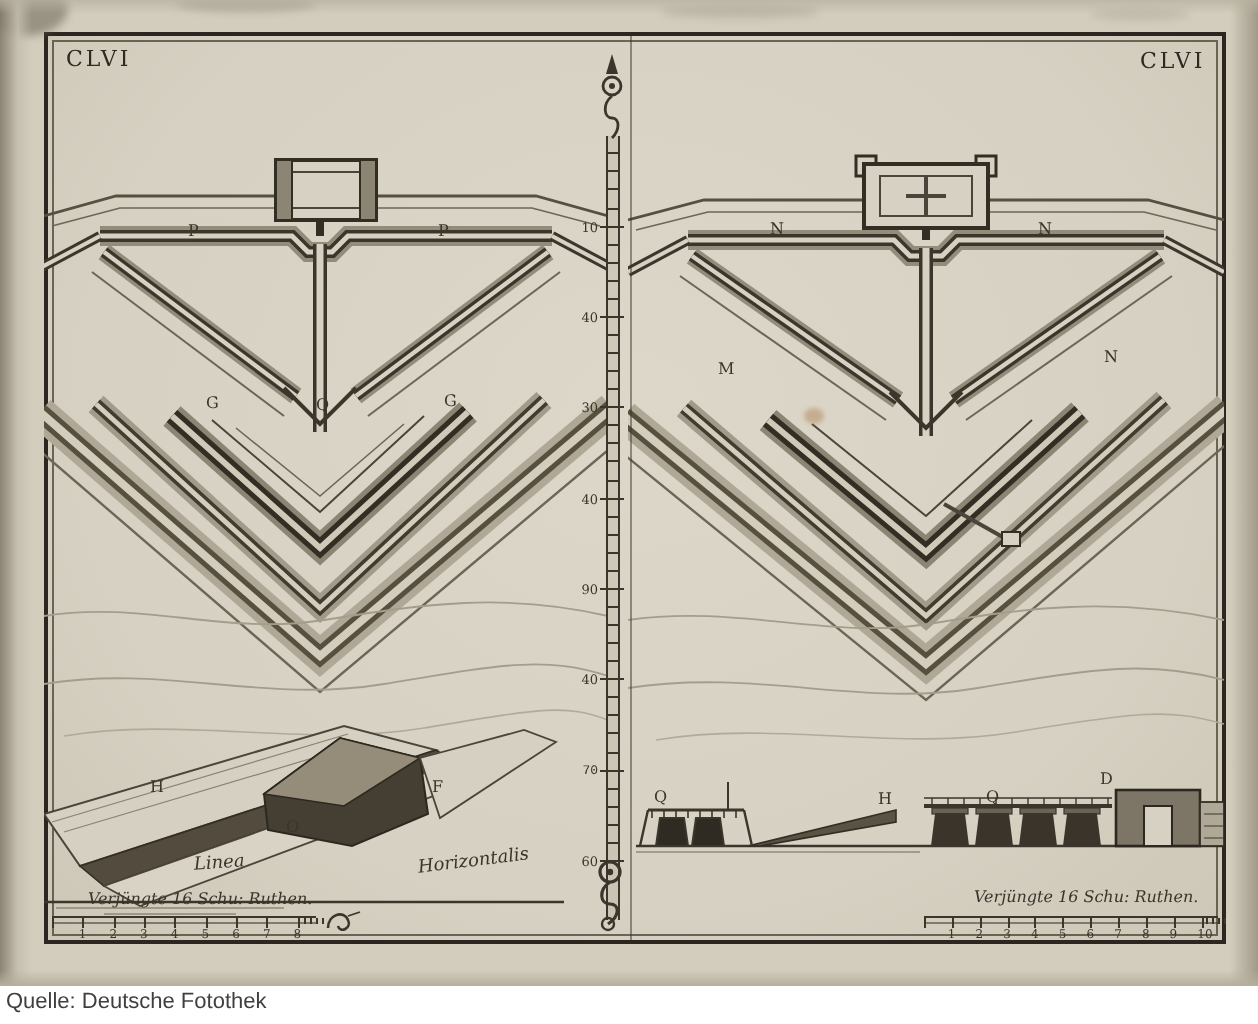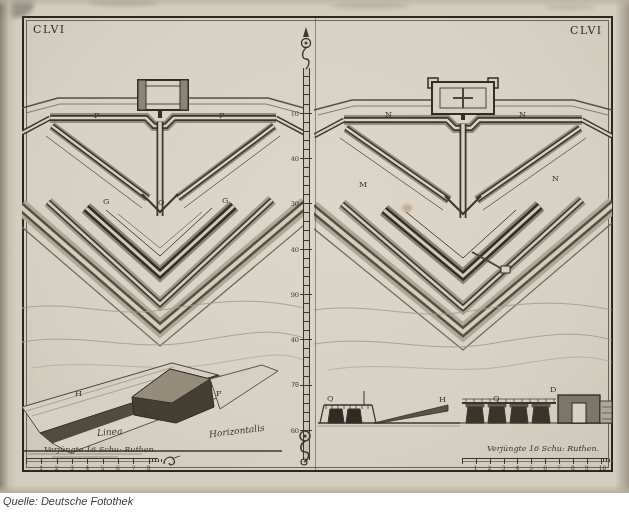--- a/index.html
+++ b/index.html
@@ -360,15 +360,15 @@
     <div class="smudge" style="left:330px;top:2px;width:80px;height:7px;opacity:.22"></div>
     <div class="smudge" style="left:545px;top:4px;width:50px;height:6px;opacity:.18"></div>
     <div class="smudge" style="left:402px;top:204px;width:10px;height:8px;background:#a8743f;opacity:.4;filter:blur(1px)"></div>
     <div class="edge-left"></div>
     <div class="edge-right"></div>
     <div class="edge-top"></div>
     <div class="edge-bottom"></div>
   </div>
 
   <div class="footer" style="background: rgb(255, 255, 255);">
-    <span style="color: rgb(63, 63, 63); font-style: italic;">Quelle: Deutsche Fotothek</span>
+    <span style="color: rgb(63, 63, 63);">Quelle: Deutsche Fotothek</span>
   </div>
 </div>
 
 </body></html>

